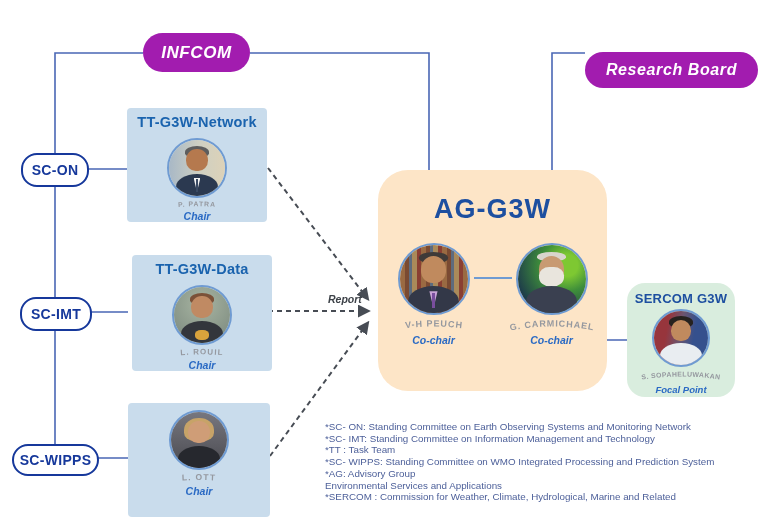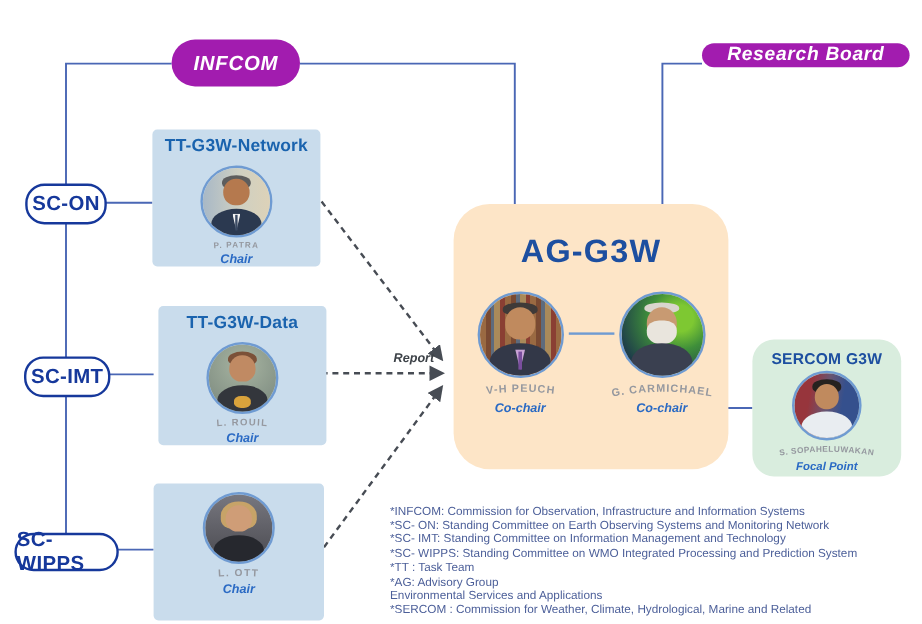--- a/index.html
+++ b/index.html
@@ -11,43 +11,43 @@
   .wire-solid{stroke:#4a67b5;stroke-width:1.6;fill:none;}
   .wire-dash{stroke:#474c54;stroke-width:2;fill:none;stroke-dasharray:5 4;}
 
   
   .pill-dark{
     position:absolute;background:#a21caf;color:#fff;border-radius:20px;
     display:flex;align-items:center;justify-content:center;
     font-weight:bold;letter-spacing:.6px;font-style:italic;
   }
   .pill-infcom{left:143px;top:33px;width:107px;height:39px;font-size:17px;}
-  .pill-research{left:585px;top:36px;width:173px;height:20px;font-size:16px;border-radius:18px;}
+  .pill-research{left:585px;top:52px;width:173px;height:36px;font-size:16px;border-radius:18px;}
   .pill-sc{
     position:absolute;background:#fff;border:2px solid #16389b;color:#16389b;
     border-radius:16px;display:flex;align-items:center;justify-content:center;
-    font-weight:bold;font-size:17px;letter-spacing:.3px;
+    font-weight:bold;font-size:14px;letter-spacing:.3px;
   }
   .pill-scon{left:21px;top:153px;width:64px;height:30px;}
   .pill-scimt{left:20px;top:297px;width:68px;height:30px;}
   .pill-scwipps{left:12px;top:444px;width:83px;height:28px;}
 
   
   .card{position:absolute;display:flex;flex-direction:column;align-items:center;}
   .card-tt{background:#c9dcec;border-radius:4px;}
   .card-net{left:127px;top:108px;width:140px;height:114px;}
   .card-data{left:132px;top:255px;width:140px;height:116px;}
   .card-mod{left:128px;top:403px;width:142px;height:114px;}
   .tt-title{margin-top:5px;font-size:14.5px;font-weight:bold;color:#1a63ae;letter-spacing:.2px;line-height:18px;}
   .card-ag{left:378px;top:170px;width:229px;height:221px;background:#fde5c7;border-radius:30px;}
   .ag-title{margin-top:22px;font-size:27px;line-height:34px;font-weight:bold;color:#1d4fa0;letter-spacing:1px;}
   .ag-members{display:flex;gap:17px;margin-top:17px;position:relative;z-index:1;}
   .ag-member{display:flex;flex-direction:column;align-items:center;width:101px;}
   .ag-connector{position:absolute;left:96px;top:107px;width:38px;height:2px;background:#6f9bd2;z-index:0;}
-  .card-sercom{left:627px;top:283px;width:124px;height:114px;background:#d9edde;border-radius:18px;}
+  .card-sercom{left:627px;top:283px;width:108px;height:114px;background:#d9edde;border-radius:18px;}
   .sercom-title{margin-top:8px;font-size:13px;line-height:16px;font-weight:bold;color:#1d4fa0;letter-spacing:.2px;}
 
   
   .photo{position:relative;border-radius:50%;border:2px solid #6f9bd2;overflow:hidden;flex:none;}
   .photo-58{width:56px;height:56px;margin-top:7px;}
   .photo-68{width:68px;height:68px;}
   .photo-56{width:54px;height:54px;margin-top:2px;}
   .ph-head{position:absolute;left:31%;top:16%;width:38%;height:40%;border-radius:50% 50% 46% 46%;}
   .ph-hair{position:absolute;left:28%;top:10%;width:44%;height:22%;border-radius:50% 50% 40% 40%;}
   .ph-body{position:absolute;left:12%;bottom:-6%;width:76%;height:46%;border-radius:50% 50% 0 0;}
@@ -206,23 +206,22 @@
     <svg class="arc-name arc-7" width="104" height="16" viewBox="0 0 104 16">
       <path id="sa0" d="M5,13 Q52,4 99,13" fill="none"></path>
       <text><textPath href="#sa0" startOffset="50%" text-anchor="middle">S. SOPAHELUWAKAN</textPath></text>
     </svg>
     <div class="role role-sm">Focal Point</div>
   </div>
 
   <div class="report-label">Report</div>
 
   <div class="footnotes">
-    <div>*INFCOM: Commission for Observation, Infrastructure and Information Systems</div>
     <div>*SC- ON: Standing Committee on Earth Observing Systems and Monitoring Network</div>
     <div>*SC- IMT: Standing Committee on Information Management and Technology</div>
+    <div>*TT : Task Team</div>
     <div>*SC- WIPPS: Standing Committee on WMO Integrated Processing and Prediction System</div>
-    <div>*TT : Task Team</div>
     <div>*AG: Advisory Group</div>
     <div>Environmental Services and Applications</div>
     <div>*SERCOM :  Commission for Weather, Climate, Hydrological, Marine and Related</div>
   </div>
 
 </div>
 
 </body></html>

